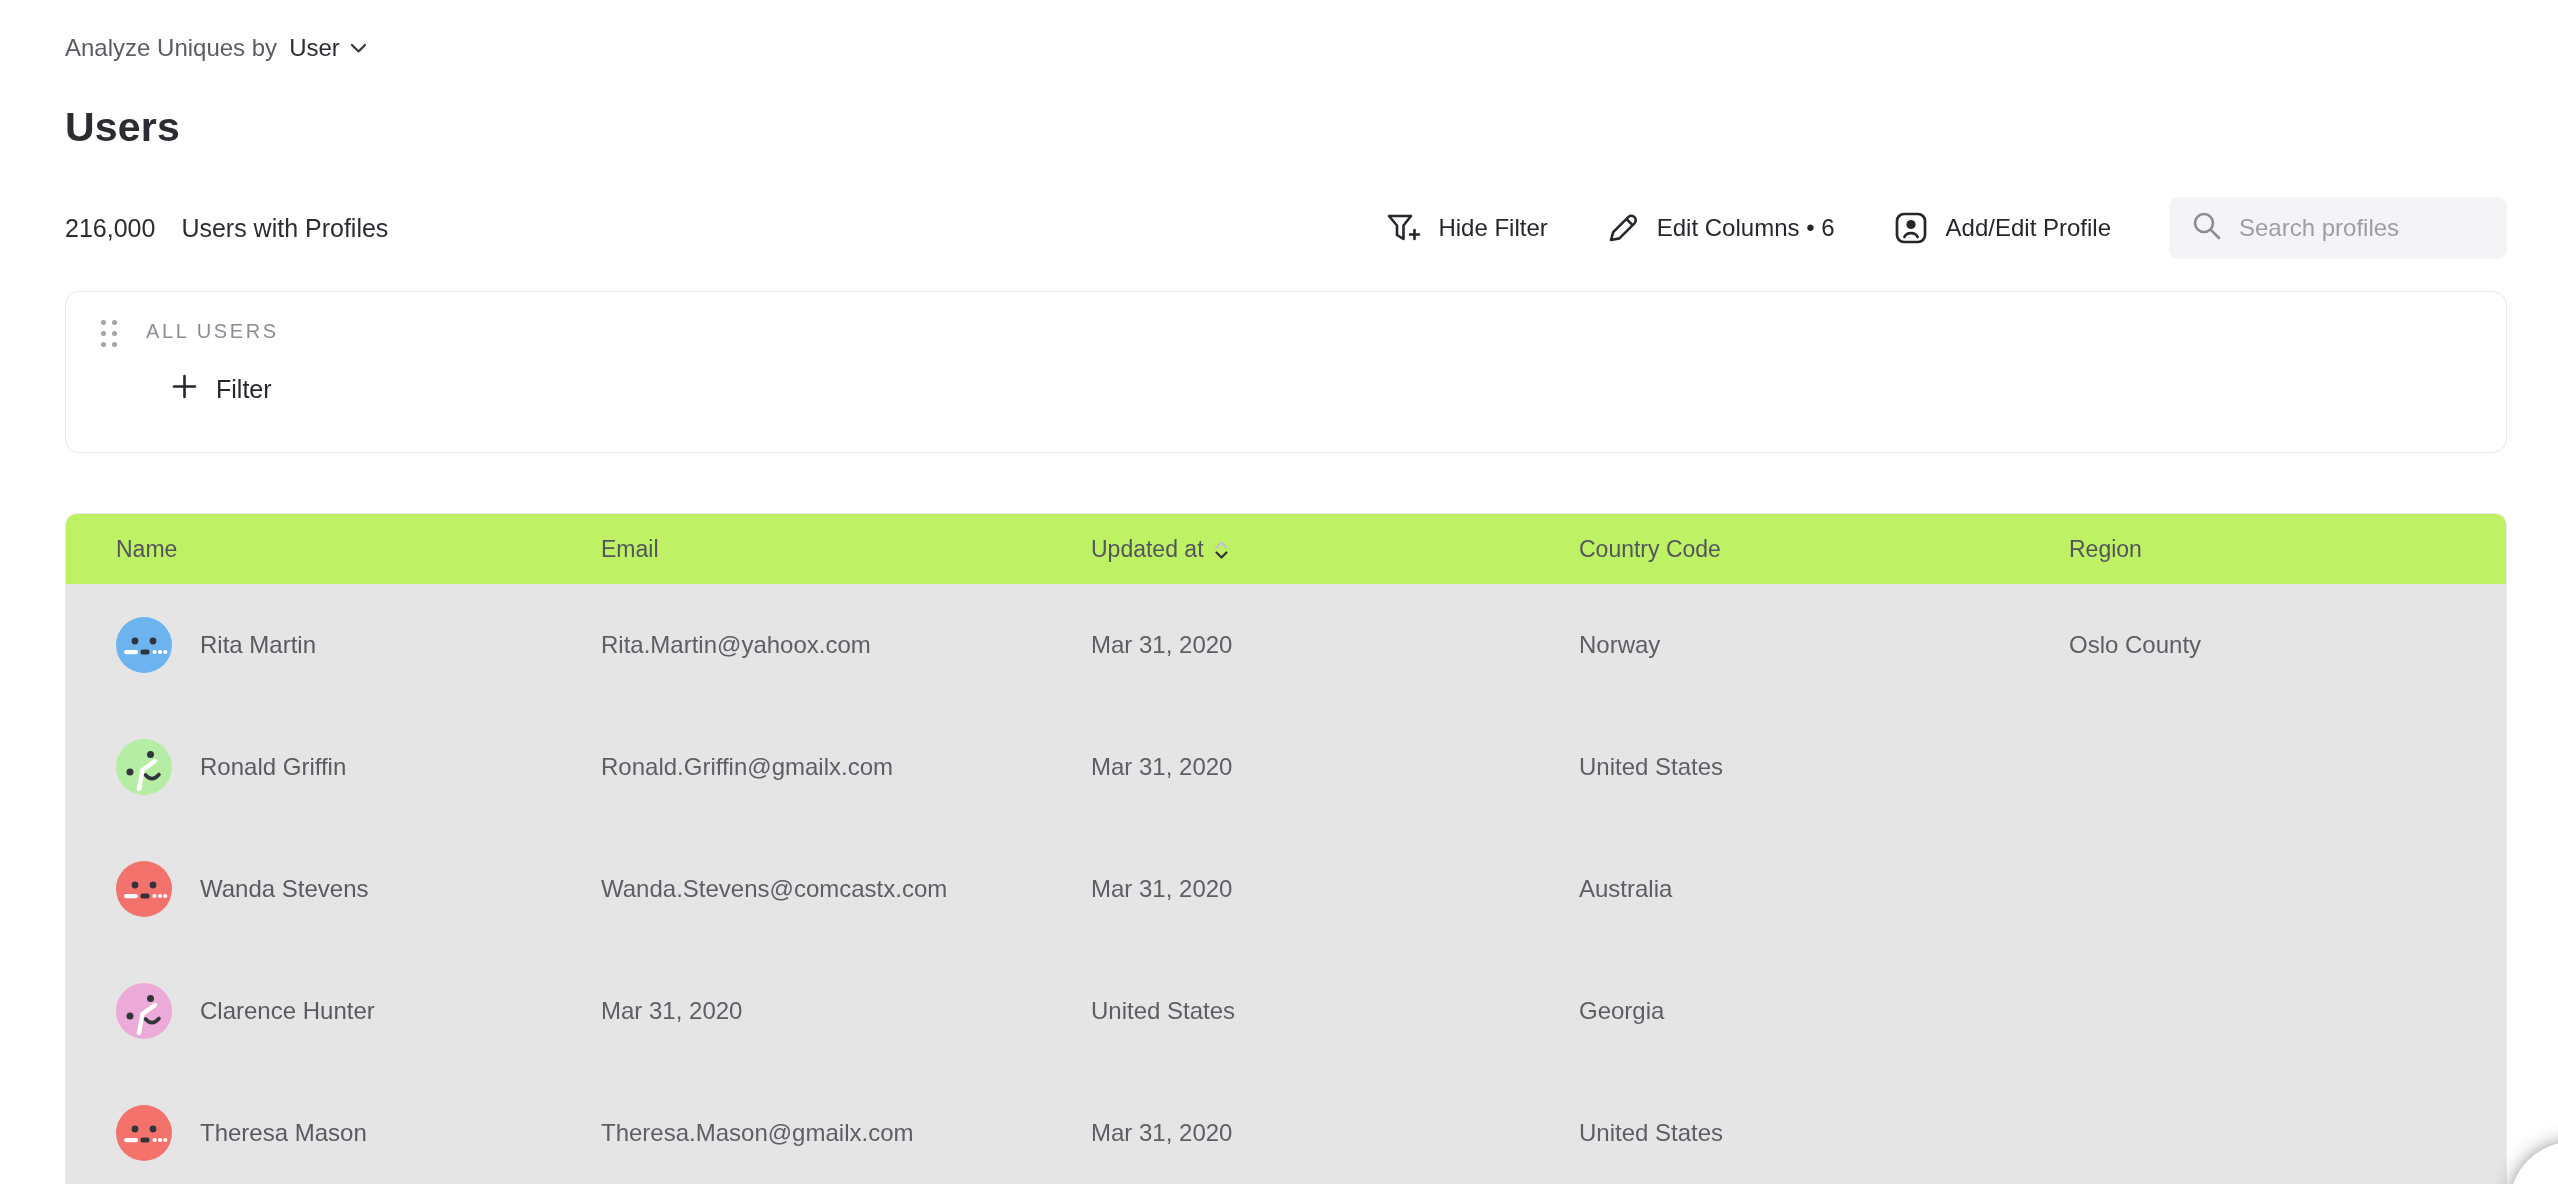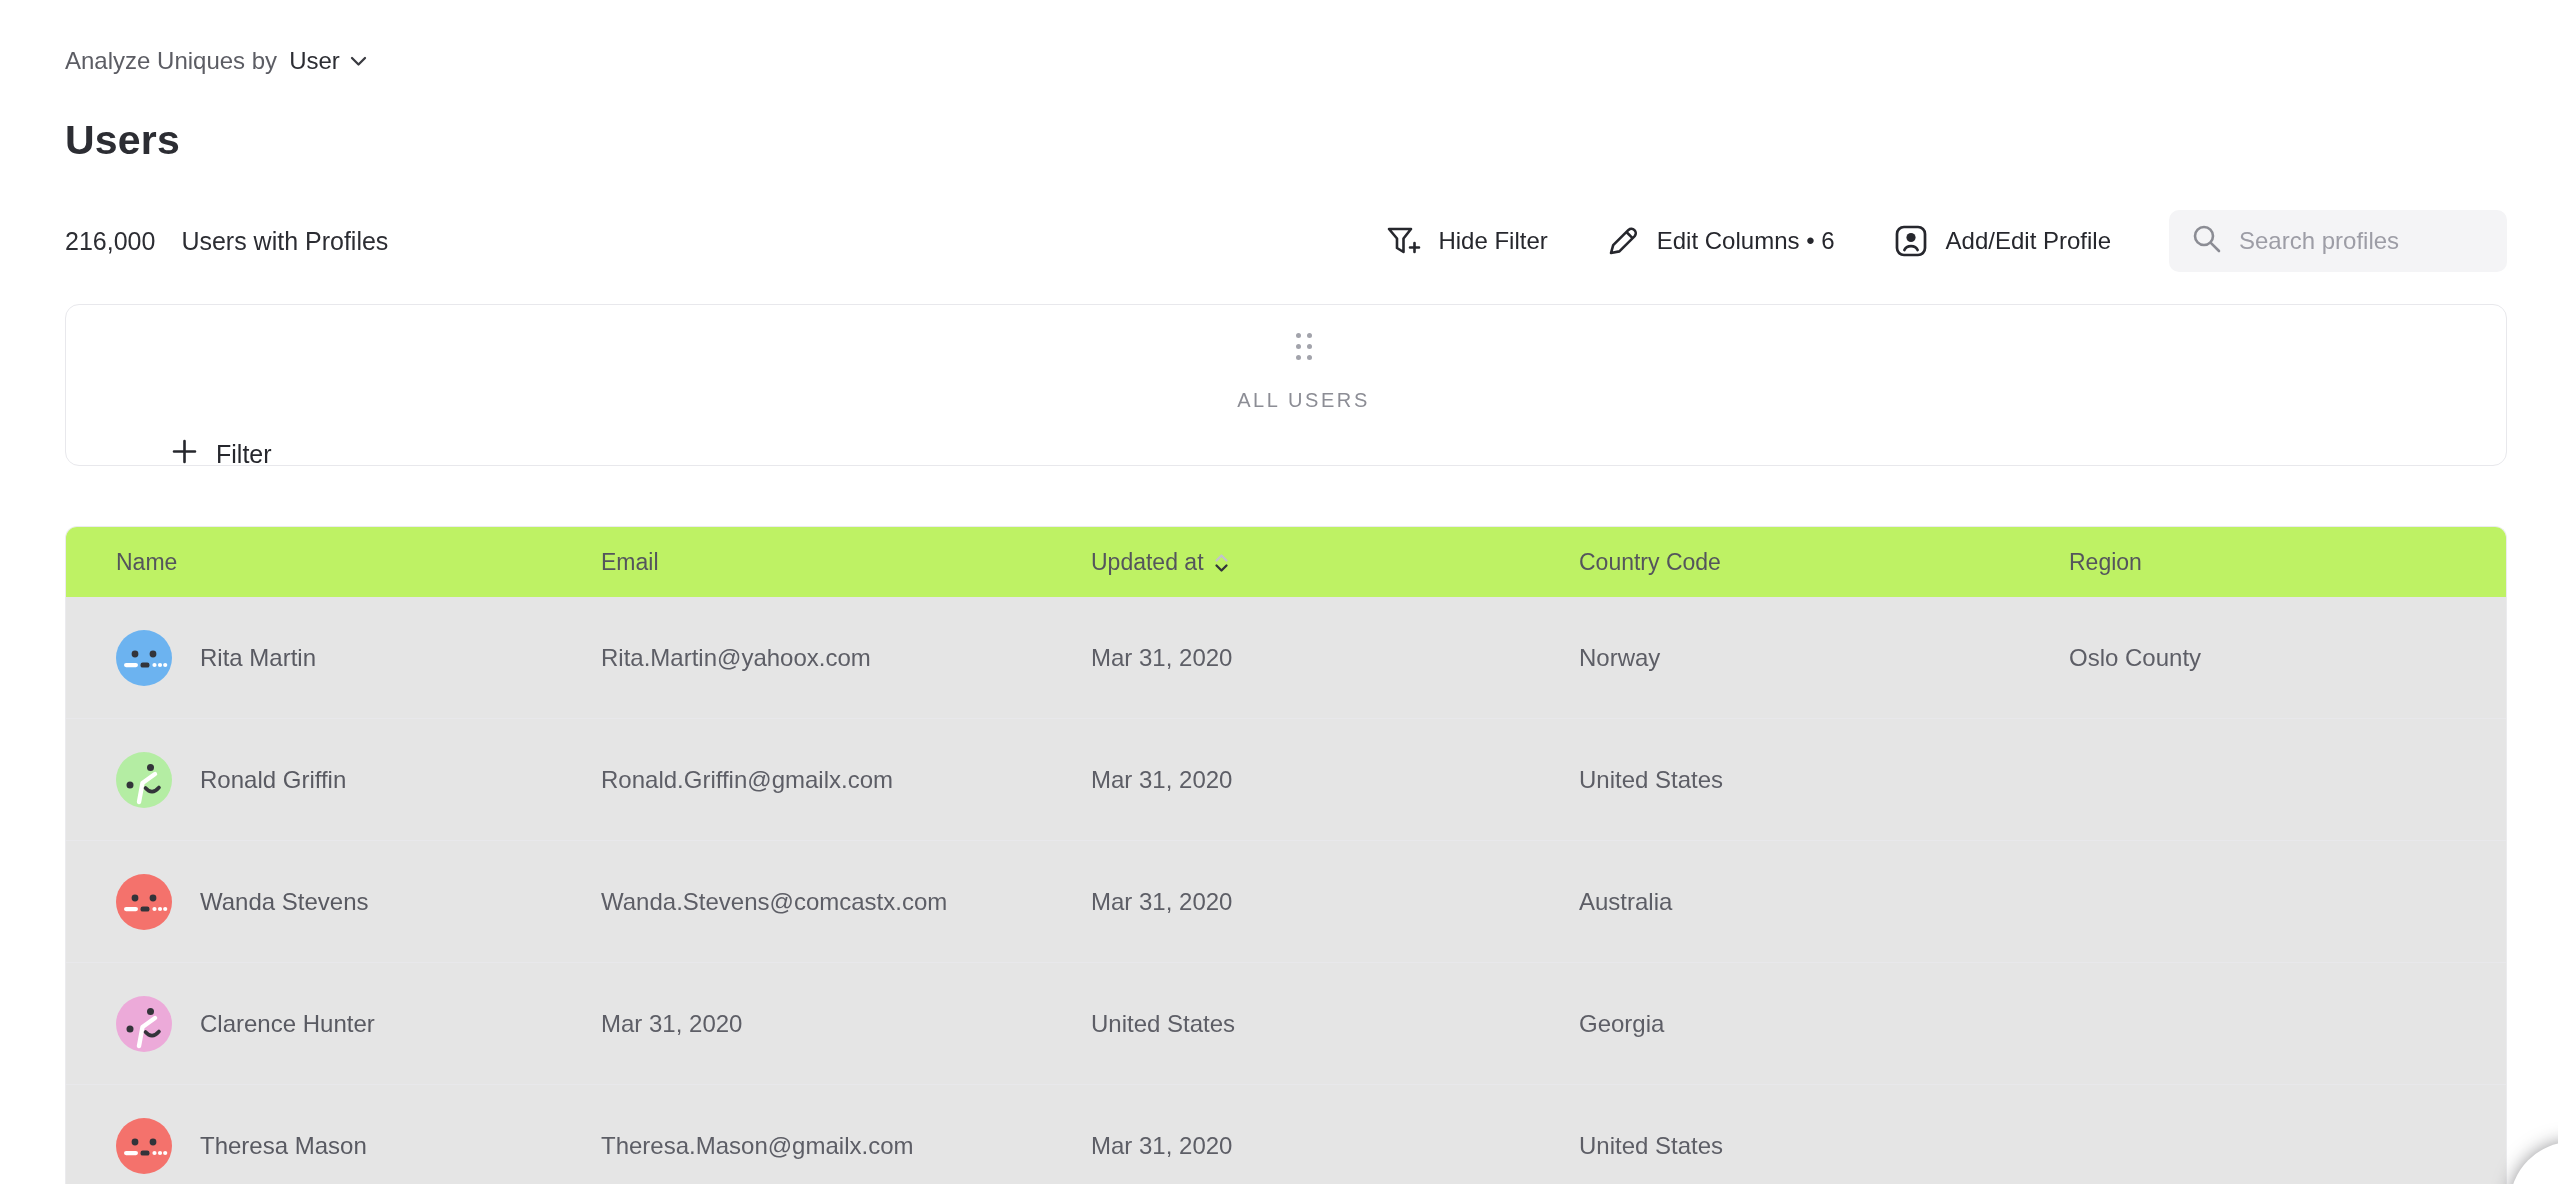--- a/index.html
+++ b/index.html
@@ -1,18 +1,18 @@
 <!DOCTYPE html>
 <html><head>
 <meta charset="utf-8">
 <style>
   * { margin:0; padding:0; box-sizing:border-box; }
   html,body { width:2558px; height:1184px; overflow:hidden; background:#ffffff;
     font-family:"Liberation Sans","DejaVu Sans",sans-serif; }
-  .page { position:relative; width:2558px; height:1184px; padding-top:46px; }
+  .page { position:relative; width:2558px; height:1184px; padding-top:33px; }
 
   
   .topbar { display:flex; align-items:center; margin-left:65px; height:30px; }
   .topbar .lbl { font-size:24px; color:#5c5d64; }
   .topbar .val { font-size:24px; color:#2c2d33; font-weight:500; margin-left:12px; }
   .topbar .chev { margin-left:10px; display:flex; align-items:center; }
 
   
   h1.page-title { margin:38px 0 0 65px; font-size:41px; line-height:52px; font-weight:700; color:#2c2d33; letter-spacing:0.2px; }
 
@@ -28,21 +28,21 @@
   .act-btn svg { display:block; }
   .search-box { display:flex; align-items:center; width:338px; height:62px;
     background:#f4f4f6; border-radius:10px; padding-left:22px; gap:16px; }
   .search-box input { border:none; outline:none; background:transparent; width:240px;
     font-family:inherit; font-size:24px; color:#3a3b41; }
   .search-box input::placeholder { color:#9d9da6; }
 
   
   .filter-card { margin:32px 51px 0 65px; height:162px; border:1.5px solid #e8e8ec;
     border-radius:14px; padding:28px 0 0 35px; }
-  .group-row { display:flex; align-items:center; gap:29px;flex-direction:column; }
+  .group-row { display:flex; gap:29px; }
   .drag-handle { display:grid; grid-template-columns:repeat(2,5px); grid-template-rows:repeat(3,5px);
     gap:6px; cursor:grab; }
   .drag-handle i { width:5px; height:5px; border-radius:50%; background:#a2a3ab; }
   .group-label { font-size:20px; font-weight:500; letter-spacing:2.6px; color:#8c8d95; }
   .add-filter { display:flex; align-items:center; gap:18px; margin:26px 0 0 70px;
     background:none; border:none; cursor:pointer; font-family:inherit;
     font-size:25px; font-weight:500; color:#26272d; }
 
   
   .table { margin:60px 51px 0 65px; border:1px solid #ebebee; border-bottom:none;

